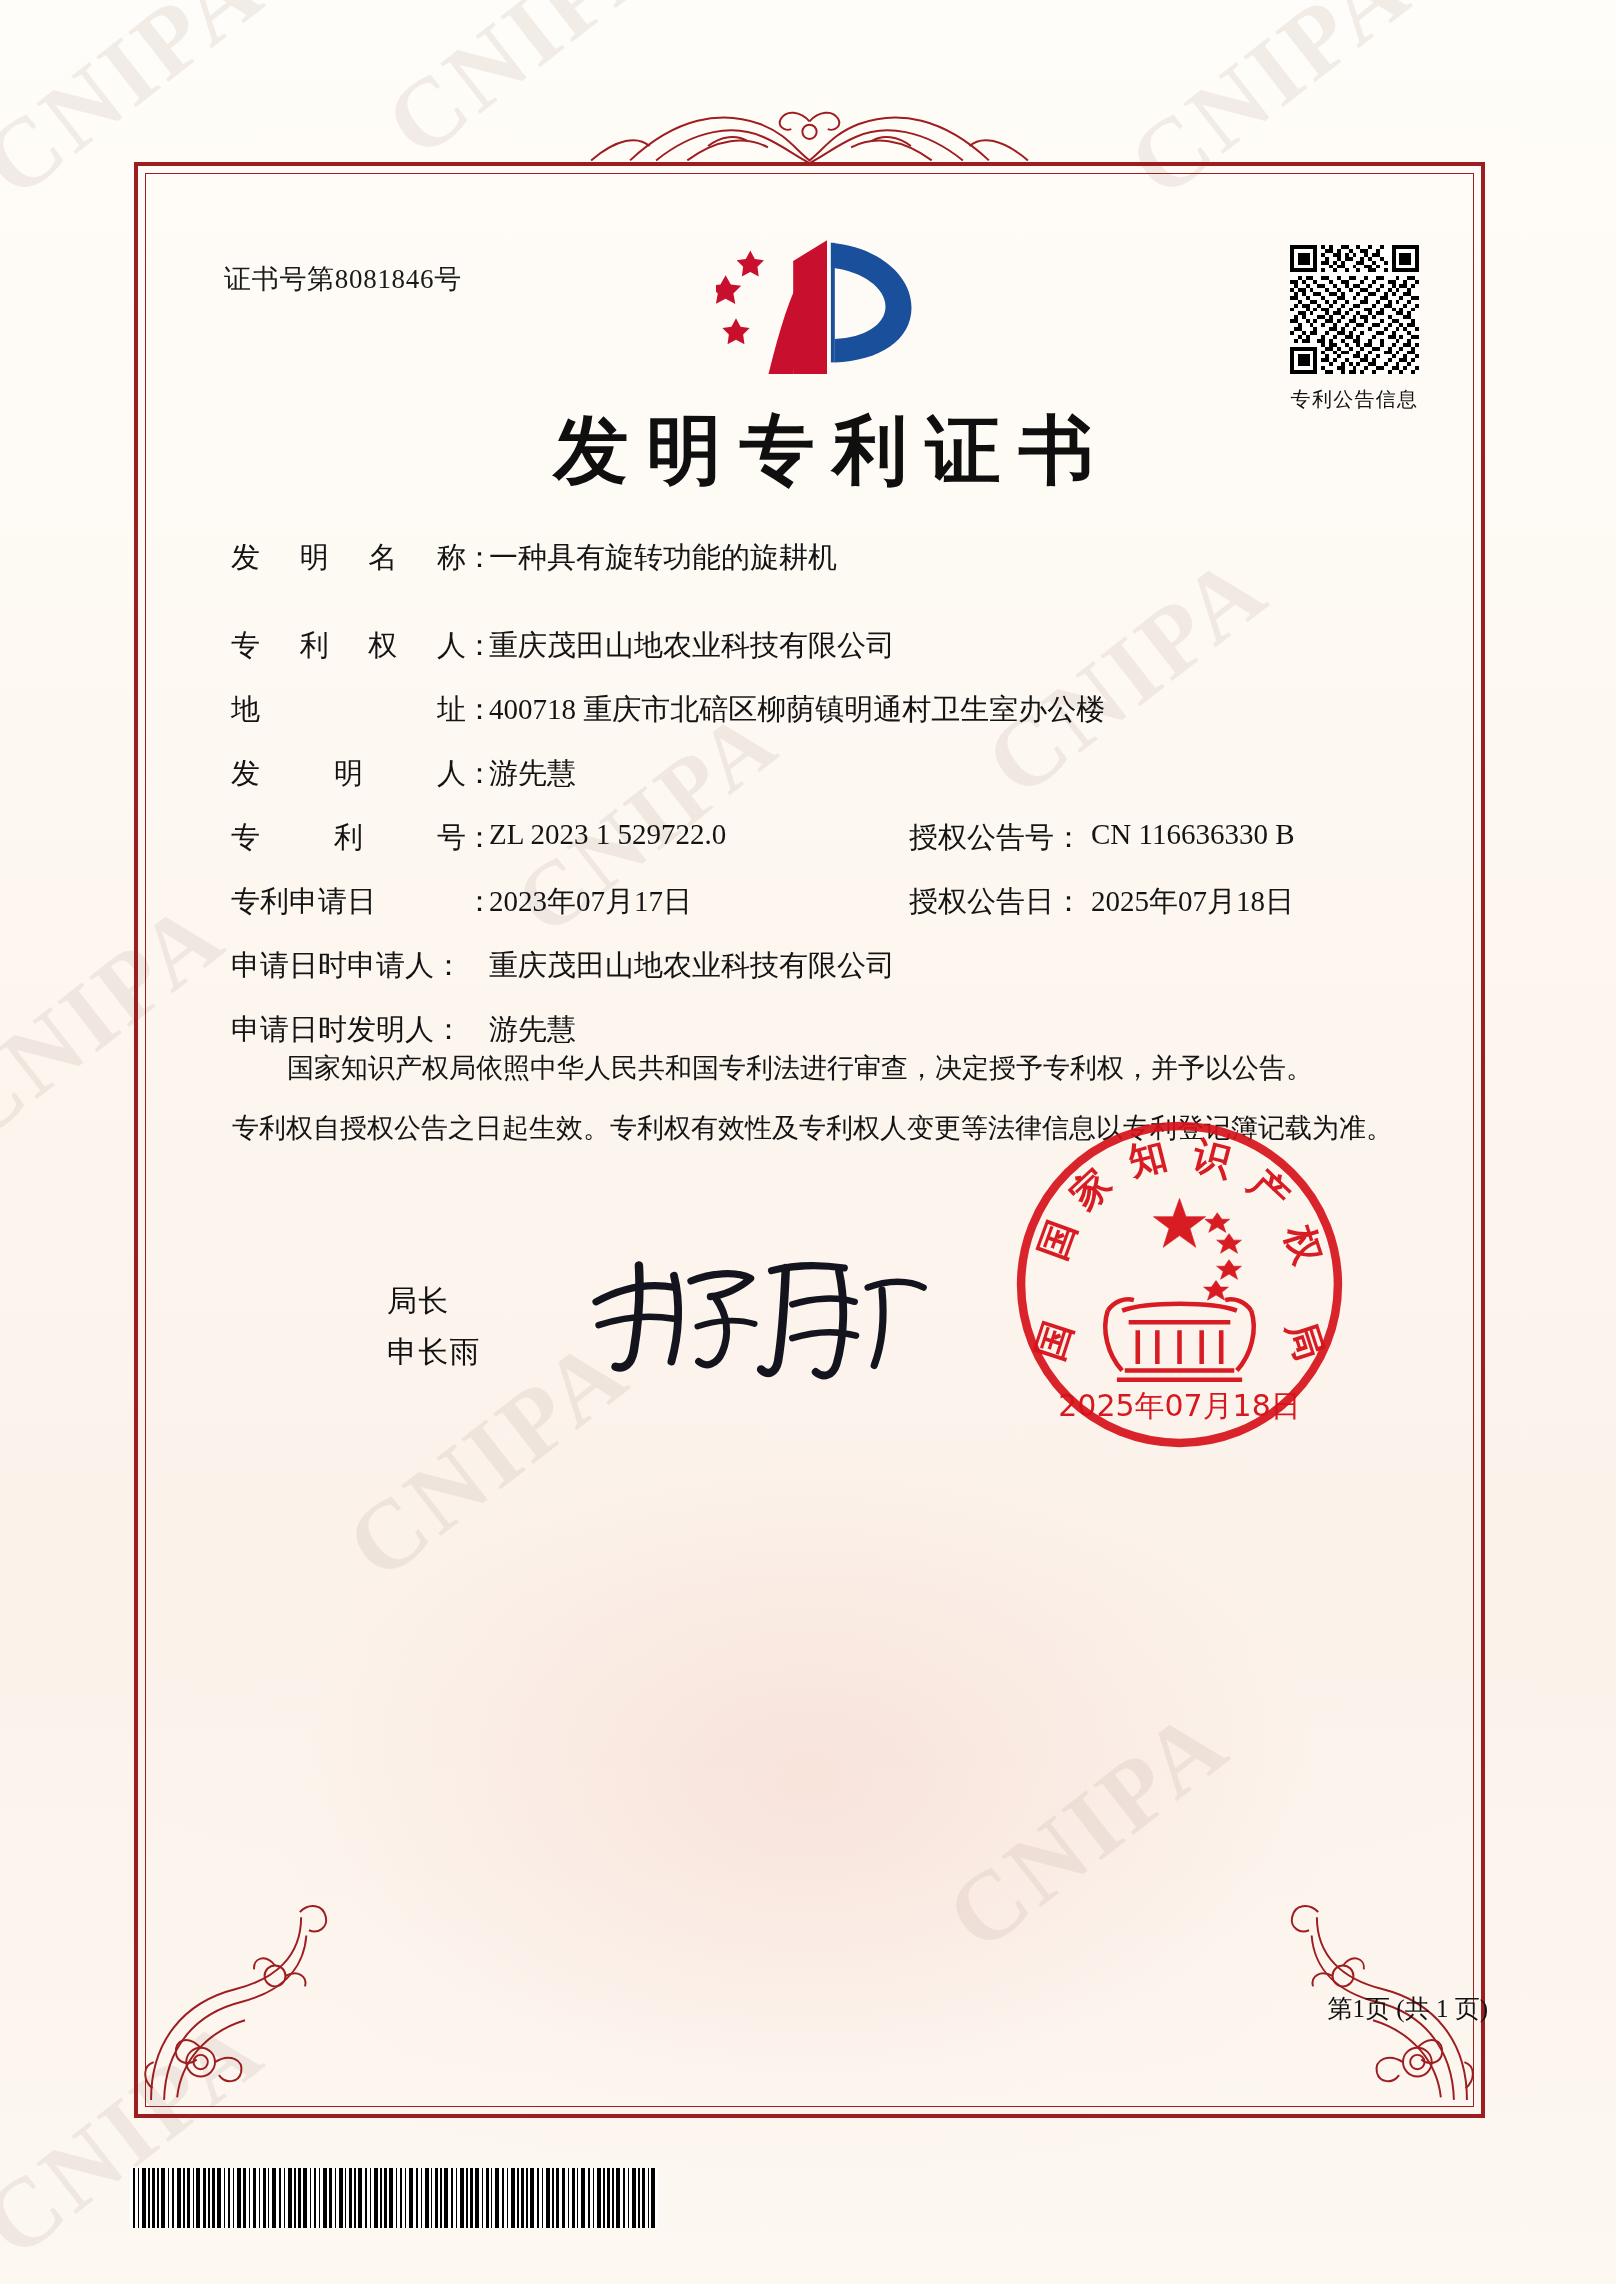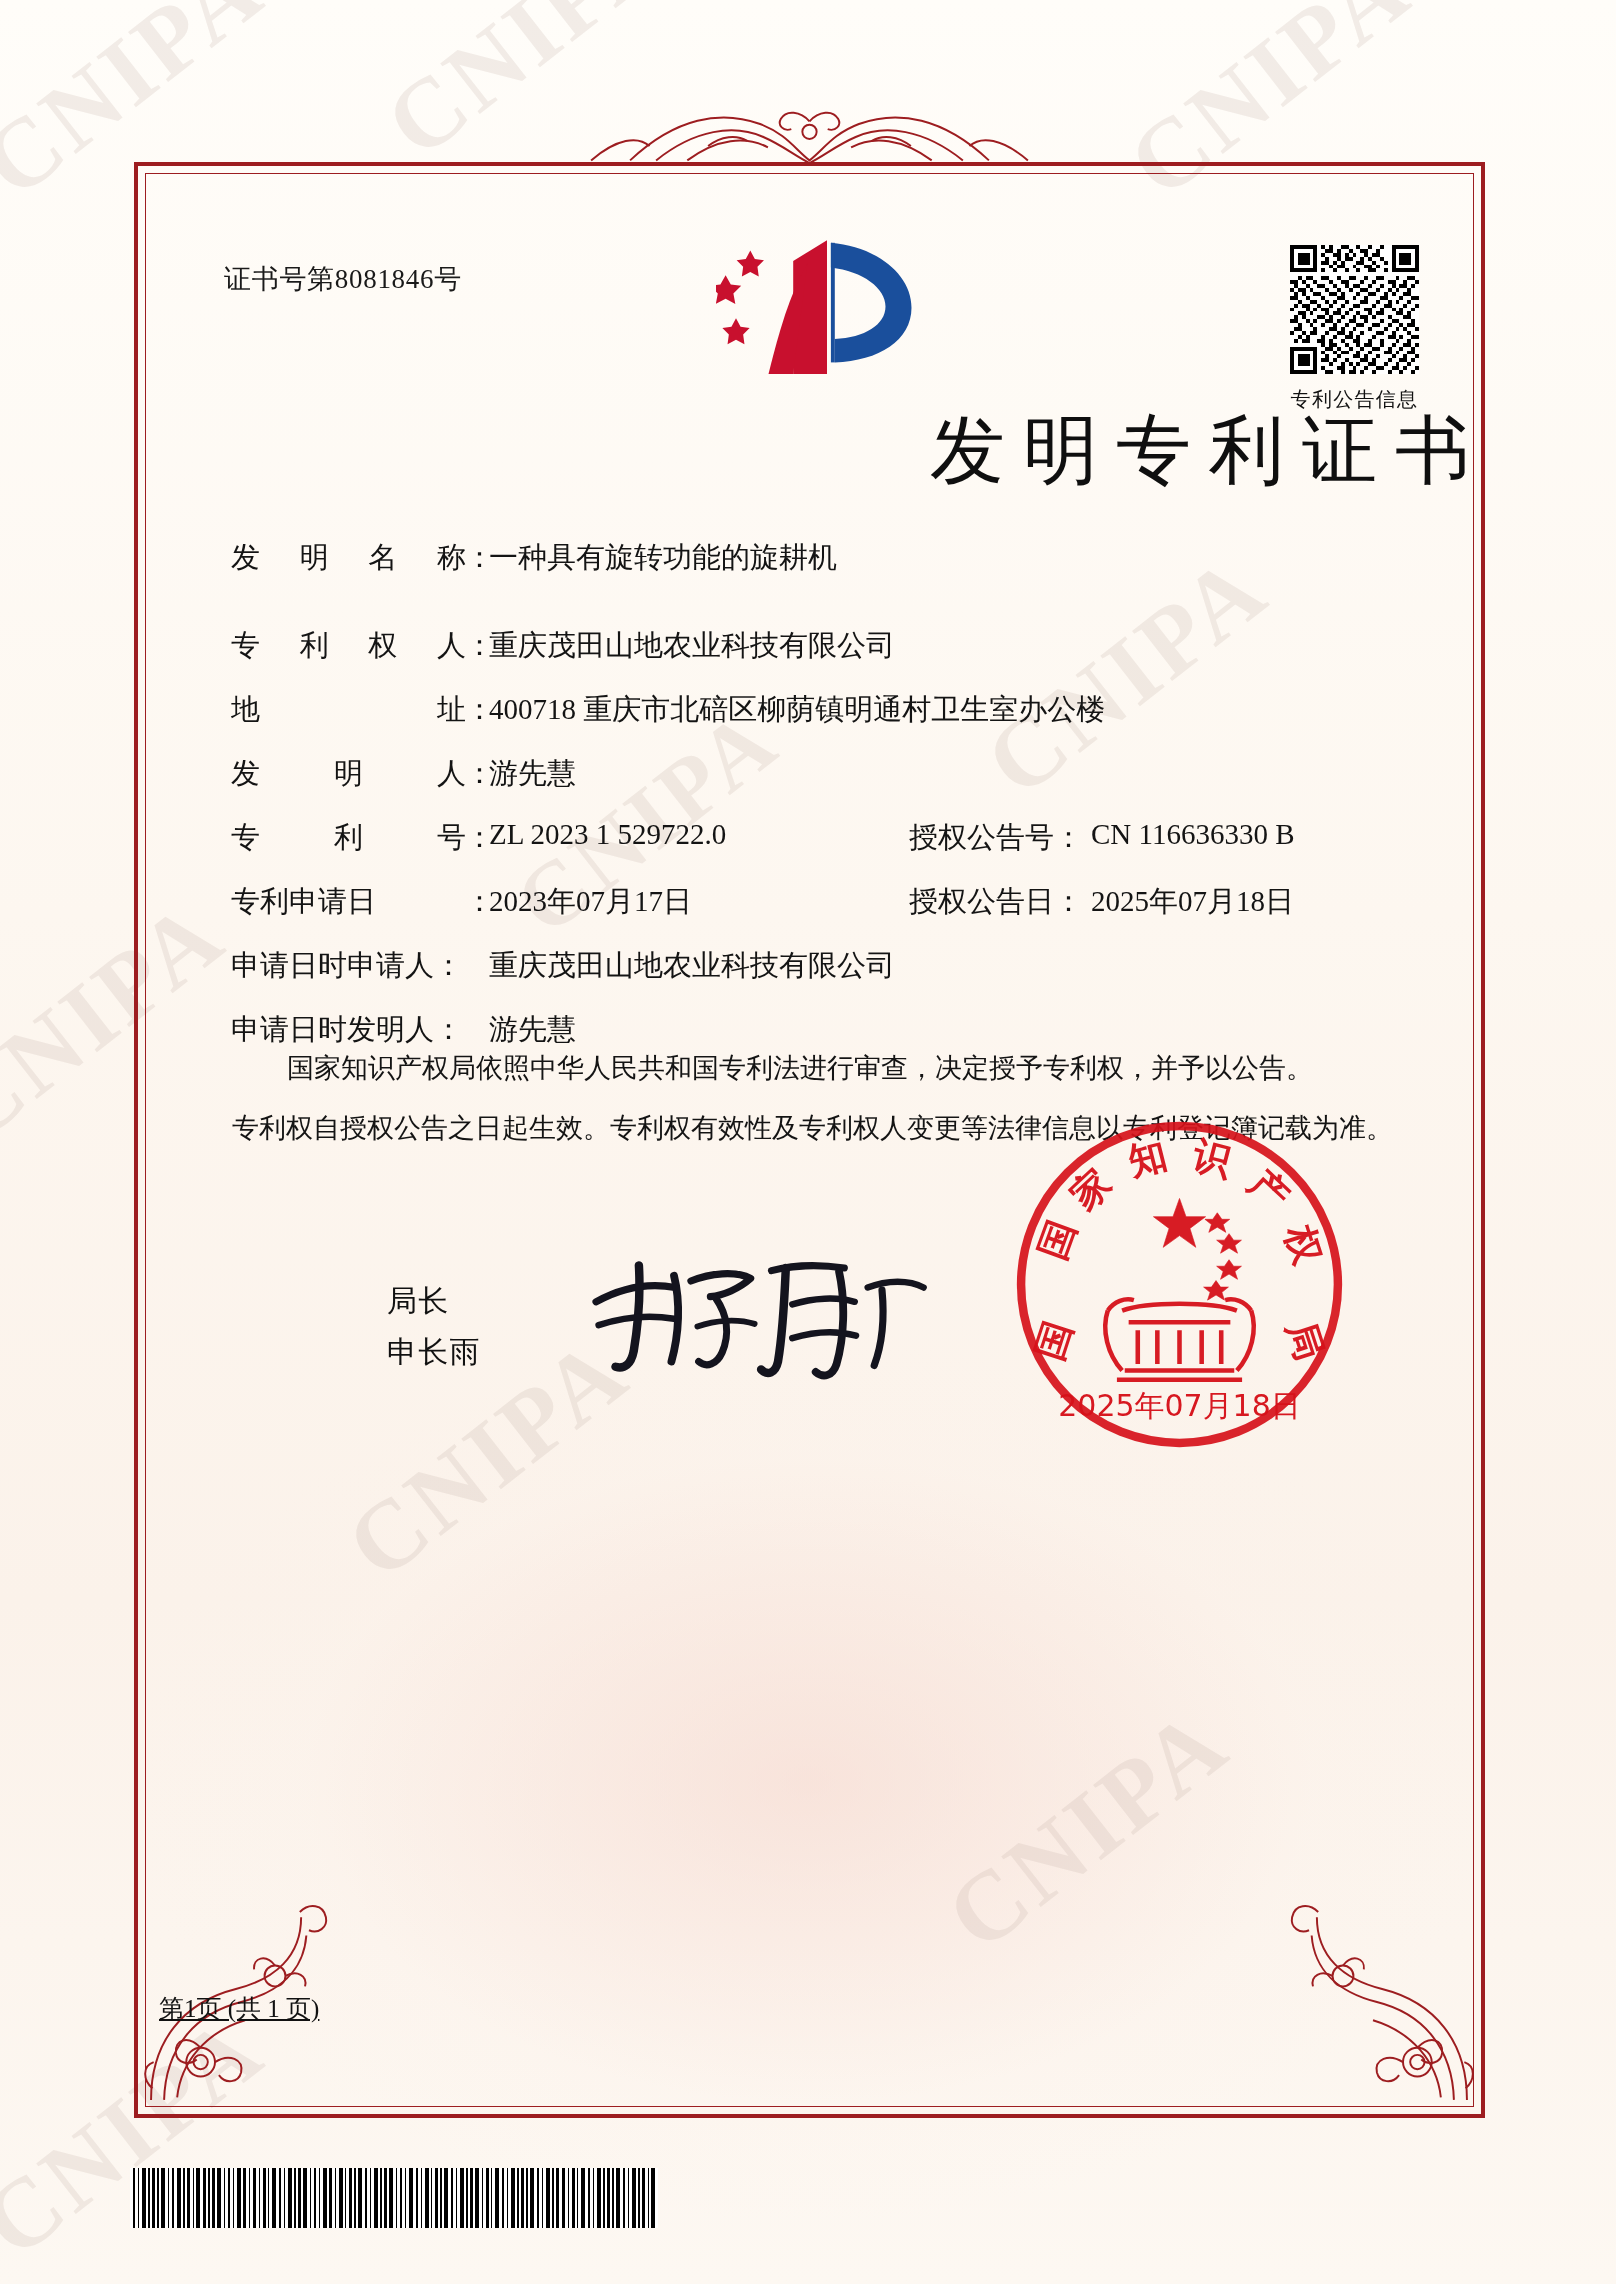--- a/index.html
+++ b/index.html
@@ -103,23 +103,23 @@
     margin-top: 12px;
     font-size: 20px;
     color: #111;
     letter-spacing: 1.3px;
   }
 
   .main-title {
     position: absolute;
     left: 0; top: 228px;
     width: 1329px;
-    text-align: right;
+    text-align: center;
     font-size: 75px;
-    font-weight: 400;
+    font-weight: 700;
     letter-spacing: 18px;
     text-indent: 18px;
     color: #0f0f0f;
     font-family: "DejaVu Serif", "Liberation Serif", serif;
   }
 
   .fields {
     position: absolute;
     left: 0; top: 365px;
     width: 1329px;
@@ -196,24 +196,23 @@
   .seal {
     position: absolute;
     left: 851px; top: 942px;
     width: 339px; height: 339px;
   }
 
   .page-no {
     position: absolute;
     left: 0; top: 1819px;
     width: 1329px;
-    text-align: left;
+    text-align: right;
     font-size: 25px;
     color: #111;
-    text-decoration: underline;
   }
 
   .barcode {
     position: absolute;
     left: 130px; top: 2168px;
     width: 528px; height: 60px;
   }
 </style>
 </head>
 <body>

